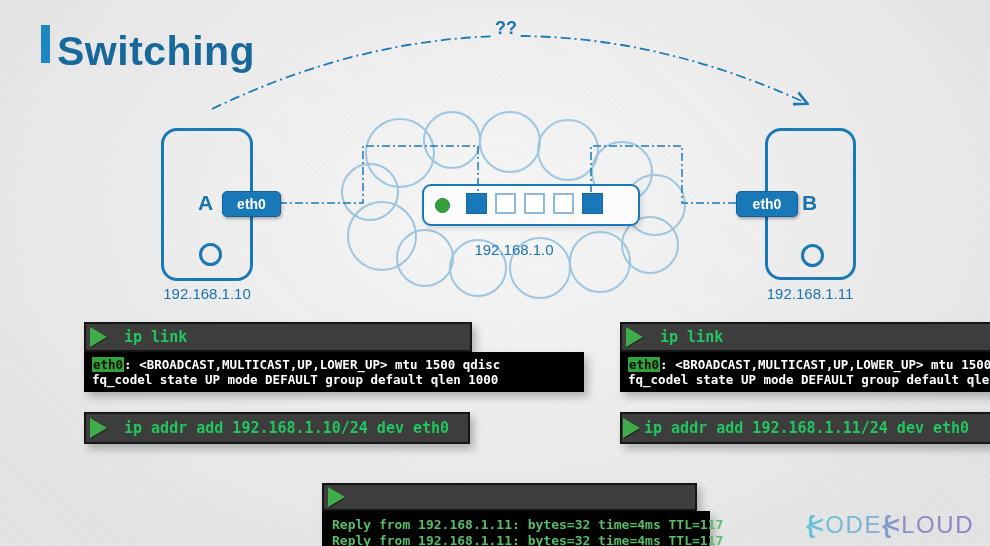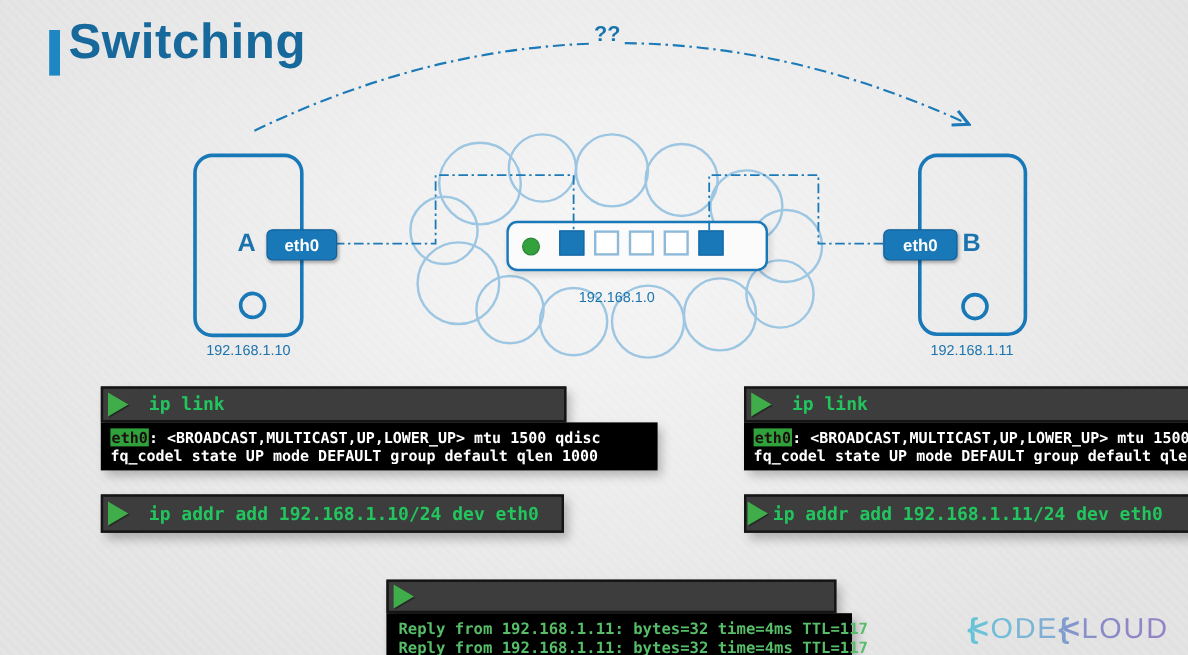--- a/index.html
+++ b/index.html
@@ -9,36 +9,36 @@
     background-image:
       radial-gradient(ellipse at 50% 38%, rgba(255,255,255,0.55), rgba(0,0,0,0.035) 88%),
       repeating-linear-gradient(45deg, rgba(0,0,0,0.012) 0 3px, rgba(255,255,255,0.012) 3px 6px);
     font-family:"Liberation Sans", sans-serif;
   }
   .abs{position:absolute;}
   svg.layer{position:absolute;left:0;top:0;pointer-events:none;}
 
   
   .title-bar{left:41px;top:25px;width:9px;height:38px;background:#1e86c2;}
-  .page-title{left:57px;top:11px;font-size:41px;font-weight:bold;color:#17699c;letter-spacing:0.5px;}
+  .page-title{left:57px;top:28px;font-size:41px;font-weight:bold;color:#17699c;letter-spacing:0.5px;}
 
   
   .qq{left:492px;top:18px;font-size:18px;font-weight:bold;color:#1a73ad;background:#ededed;padding:0 3px;}
 
   
   .host{border:3px solid #1878b8;border-radius:16px;background:transparent;}
   .host-a{left:161px;top:128px;width:86px;height:147px;}
   .host-b{left:765px;top:128px;width:85px;height:146px;}
   .host-letter{position:absolute;font-size:21px;font-weight:600;color:#1a73ad;}
   .host-a .host-letter{left:34px;top:60px;}
   .host-b .host-letter{left:34px;top:60px;}
   .host-port-circle{position:absolute;width:17px;height:17px;border:3px solid #1878b8;border-radius:50%;}
   .host-a .host-port-circle{left:35px;top:112px;}
   .host-b .host-port-circle{left:33px;top:113px;}
-  .ip-label{color:#1a73ad;font-size:12px;font-weight:500;text-align:center;}
+  .ip-label{color:#1a73ad;font-size:15px;font-weight:500;text-align:center;}
   .ip-a{left:152px;top:285px;width:110px;}
   .ip-b{left:756px;top:285px;width:108px;}
   .subnet-label{left:450px;top:241px;width:128px;}
 
   
   .chip{background:#1878b8;border:1px solid #11619c;border-radius:5px;color:#fff;
         font-size:14px;font-weight:bold;display:flex;align-items:center;justify-content:center;
         box-shadow:1px 2px 3px rgba(0,0,0,0.3);}
   .chip-a{left:222px;top:191px;width:57px;height:24px;}
   .chip-b{left:736px;top:191px;width:60px;height:24px;}
@@ -135,21 +135,21 @@
   </svg>
 
   <div class="abs chip chip-a">eth0</div>
   <div class="abs chip chip-b">eth0</div>
 
   <div class="term" style="left:84px;top:322px;">
     <div class="term-header" style="width:388px;height:30px;">
       <span class="tri"></span>
       <div class="term-cmd">ip link</div>
     </div>
-    <div class="term-body" style="width:464px;height:40px;"><span class="hl">eth0</span><span>: &lt;BROADCAST,MULTICAST,UP,LOWER_UP&gt; mtu 1500 qdisc</span>
+    <div class="term-body" style="width:500px;height:40px;"><span class="hl">eth0</span><span>: &lt;BROADCAST,MULTICAST,UP,LOWER_UP&gt; mtu 1500 qdisc</span>
 <span>fq_codel state UP mode DEFAULT group default qlen 1000</span></div>
   </div>
 
   <div class="term" style="left:84px;top:412px;">
     <div class="term-header" style="width:386px;height:32px;">
       <span class="tri"></span>
       <div class="term-cmd" style="line-height:28px;">ip addr add 192.168.1.10/24 dev eth0</div>
     </div>
   </div>
 

